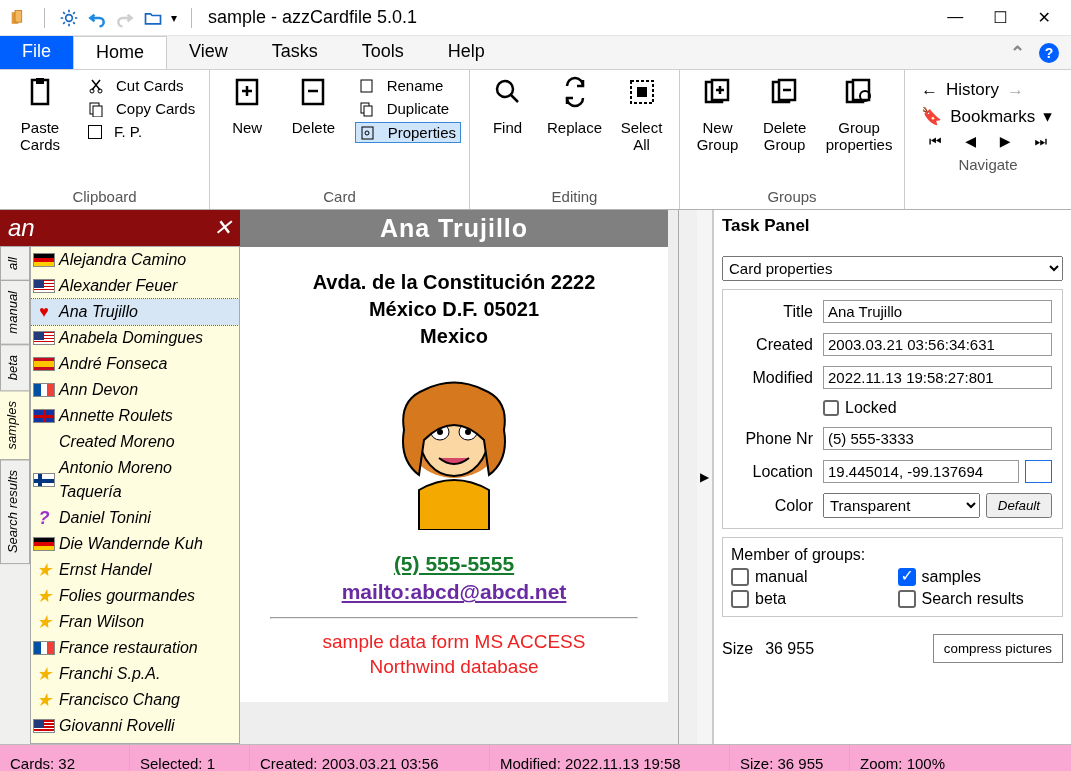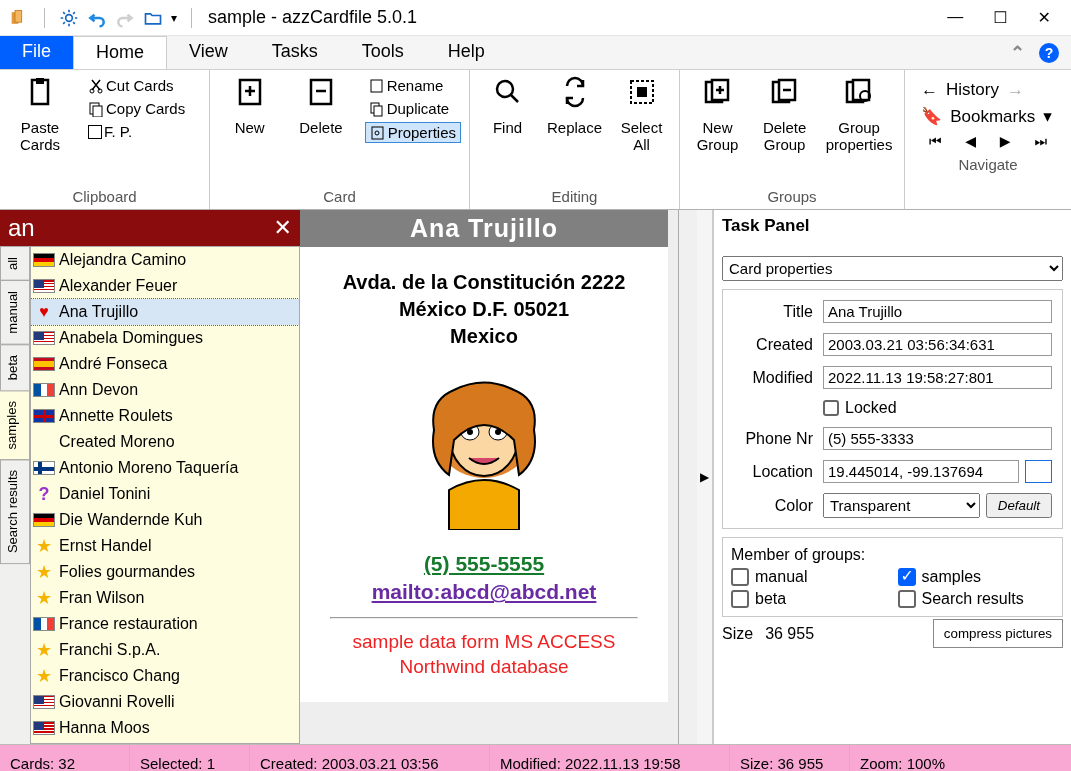--- a/index.html
+++ b/index.html
@@ -21,30 +21,30 @@
   .menubar .help-ico { margin-left:auto; display:flex; align-items:center; gap:14px; padding-right:12px; color:#0060ff; font-weight:bold; }
 
   
   .ribbon { height: 140px; display:flex; border-bottom:1px solid #b0b0b0; background:#fff; }
   .rgroup { border-right:1px solid #ccc; padding:6px 8px 2px 8px; display:flex; flex-direction:column; }
   .rgroup .body { flex:1; display:flex; align-items:flex-start; gap:8px; }
   .rgroup .label { text-align:center; color:#555; font-size:15px; padding:2px 0; }
   .bigbtn { display:flex; flex-direction:column; align-items:center; justify-content:center; width:64px; text-align:center; line-height:1.1; gap:12px;}
   .bigbtn svg { width:32px; height:32px; }
   .stackcol { display:flex; flex-direction:column; gap:4px; margin-left:4px; }
-  .stackcol .row { display:flex; align-items:center; gap:2px; font-size:15px; padding:1px 4px;}
+  .stackcol .row { display:flex; align-items:center; gap:12px; font-size:15px; padding:1px 4px;}
   .stackcol .row svg { width:16px; height:16px; }
   .stackcol .row.sel { border:1px solid #3a8adb; background:#cfe5fb; }
   .navrow { display:flex; flex-direction:column; gap:6px; padding:4px 8px;}
   .navrow .line { display:flex; align-items:center; gap:8px; font-size:17px;}
   .navarrows { display:flex; gap:18px; font-size:14px; justify-content:space-between; padding:0 8px;}
 
   
   .main { display:flex; height: calc(771px - 36px - 34px - 140px - 27px); }
-  .sidebar-container { width: 300px; display:flex; flex-direction:column; }
+  .sidebar-container { width: 240px; display:flex; flex-direction:column;font-style:italic; }
   .searchbar { background:#8a0c0c; color:#fff; height:36px; display:flex; align-items:center; padding:0 8px; font-size:24px; }
   .searchbar .x { margin-left:auto; font-size:22px; }
   .sidebody { flex:1; display:flex; overflow:hidden;}
   .tabs { width:30px; background:#f0f0ee; display:flex; flex-direction:column; font-size:13px; }
   .tabs .t { writing-mode: vertical-rl; transform: rotate(180deg); padding:10px 4px; border:1px solid #aaa; margin-bottom:-1px; text-align:center;}
   .tabs .t.active { background:#fffde0; border-right:none;}
   .list { flex:1; background:#fffde0; border:1px solid #aaa; overflow:auto;}
   .list .item { display:flex; align-items:center; gap:4px; padding:1px 2px; font-size:16px; line-height:1.5;}
   .list .item.selected { background:#d6e6f5; outline:1px dotted #666;}
   .flag { width:22px; height:14px; flex-shrink:0; display:inline-block;}
@@ -87,21 +87,21 @@
   .propbox .colorrow select { flex:1;}
   .propbox .colorrow button{ padding:2px 10px;font-style:italic;}
   .propbox .locrow { display:flex; gap:6px;}
   .propbox .locrow .mapbtn{ width:32px; border:1px solid #1a6fe0; background:#fff;}
   .groupsbox { border:1px solid #c8c8c8; margin-top:8px; padding:8px; font-size:16px;}
   .groupsbox .grid { display:grid; grid-template-columns: 1fr 1fr; gap:4px 10px; margin-top:4px;}
   .groupsbox .ck { display:flex; align-items:center; gap:6px;}
   .groupsbox .ck .box { width:18px; height:18px; border:2px solid #666; border-radius:3px;}
   .groupsbox .ck.checked .box { background:#0060ff; border-color:#0060ff; position:relative;}
   .groupsbox .ck.checked .box::after{content:"✓";color:#fff;position:absolute;left:1px;top:-4px;font-size:16px;}
-  .sizerow { display:flex; align-items:center; gap:12px; margin-top:2px; font-size:16px;}
+  .sizerow { display:flex; align-items:center; gap:12px; margin-top:17px; font-size:16px;}
   .sizerow .btn { margin-left:auto; border:1px solid #888; padding:6px 10px; background:#fff;}
 
   
   .statusbar { height:37px; background:#f9a8d4; border-top:1px solid #bbb; display:flex; align-items:center; font-size:15px;}
   .statusbar .cell { padding:0 10px; border-right:1px solid #bbb; height:100%; display:flex; align-items:center;}
 </style>
 </head>
 <body>
 
 <div class="titlebar">

